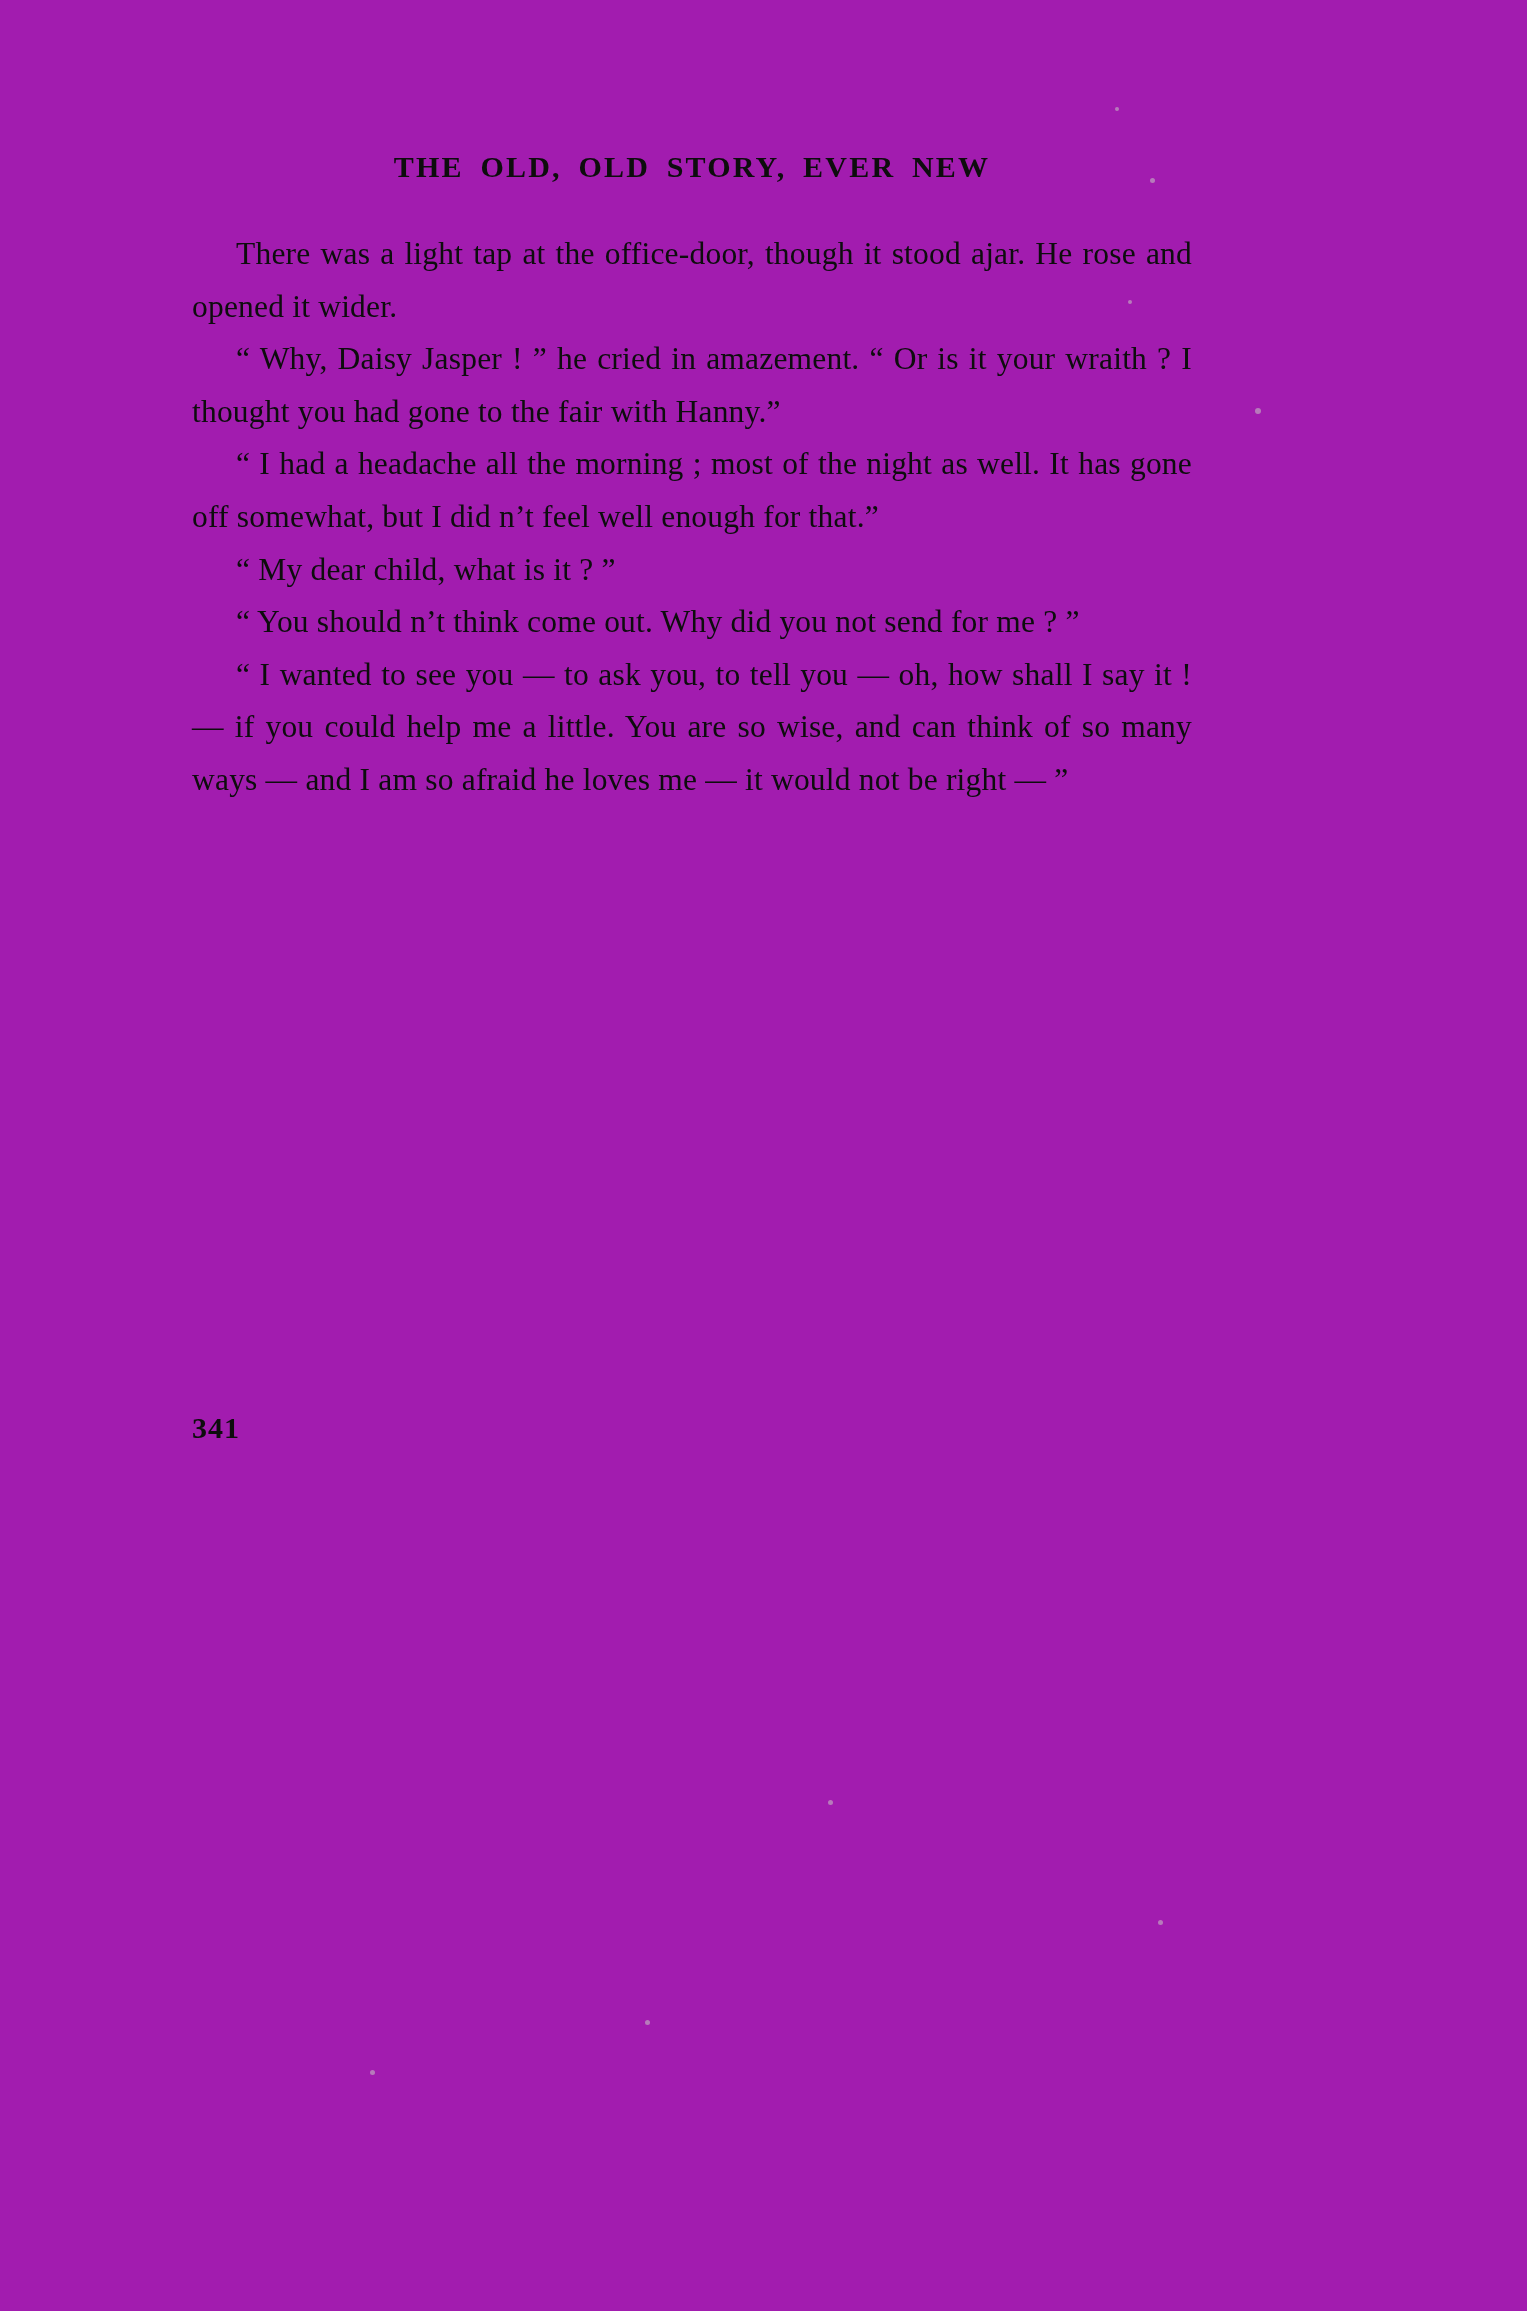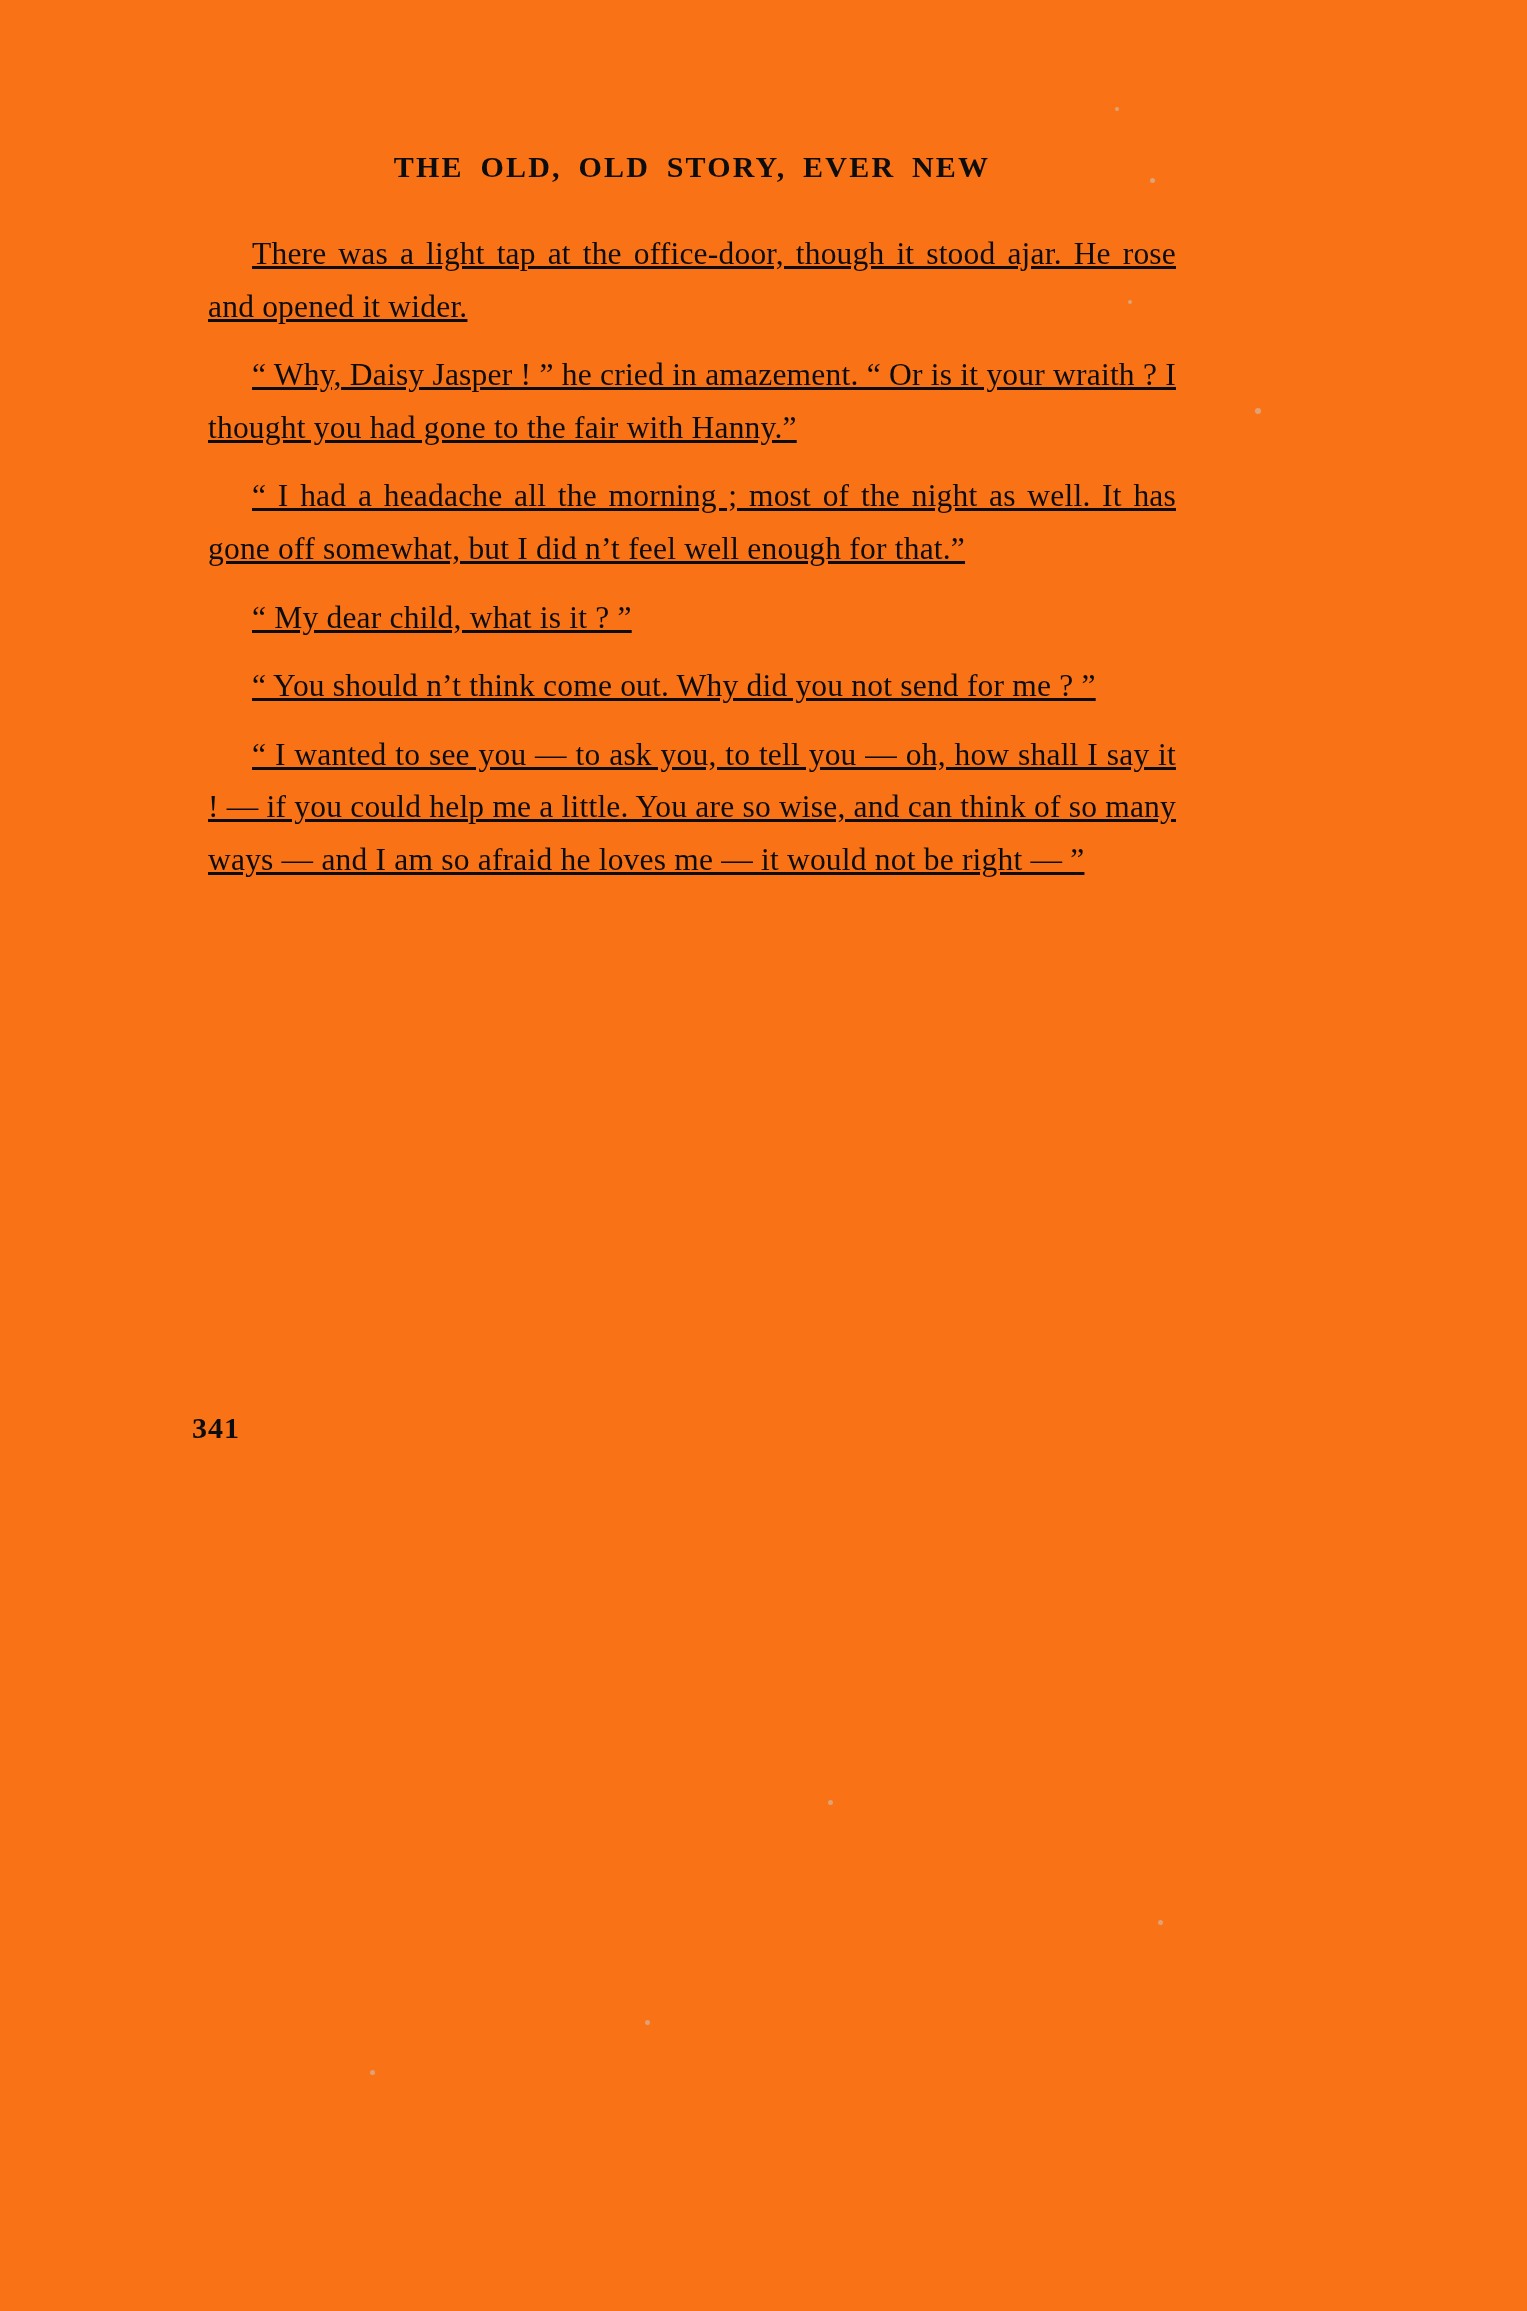--- a/index.html
+++ b/index.html
@@ -14,21 +14,21 @@
     font-family: "Liberation Serif", serif;
     color: #111111;
     overflow: hidden;
   }
   .page {
     position: absolute;
     left: 0;
     top: 0;
     width: 1527px;
     height: 2311px;
-    background: #f97316;
+    background: #a21caf;
   }
   .content {
     position: absolute;
     left: 192px;
     top: 150px;
     width: 1000px;
   }
   .running-head {
     font-size: 30px;
     letter-spacing: 2.2px;
@@ -40,23 +40,22 @@
   }
   .body-text {
     font-size: 31.5px;
     line-height: 52.6px;
     text-align: justify;
     text-justify: inter-word;
     color: #0d0d0d;
     letter-spacing: 0.2px;
   }
   .body-text p {
-    margin: 16px;
+    margin: 0;
     text-indent: 44px;
-    text-decoration: underline;
   }
   .folio {
     position: absolute;
     left: 0;
     top: 1261px;
     width: 1000px;
     text-align: left;
     font-size: 30px;
     font-weight: 700;
     letter-spacing: 1px;

